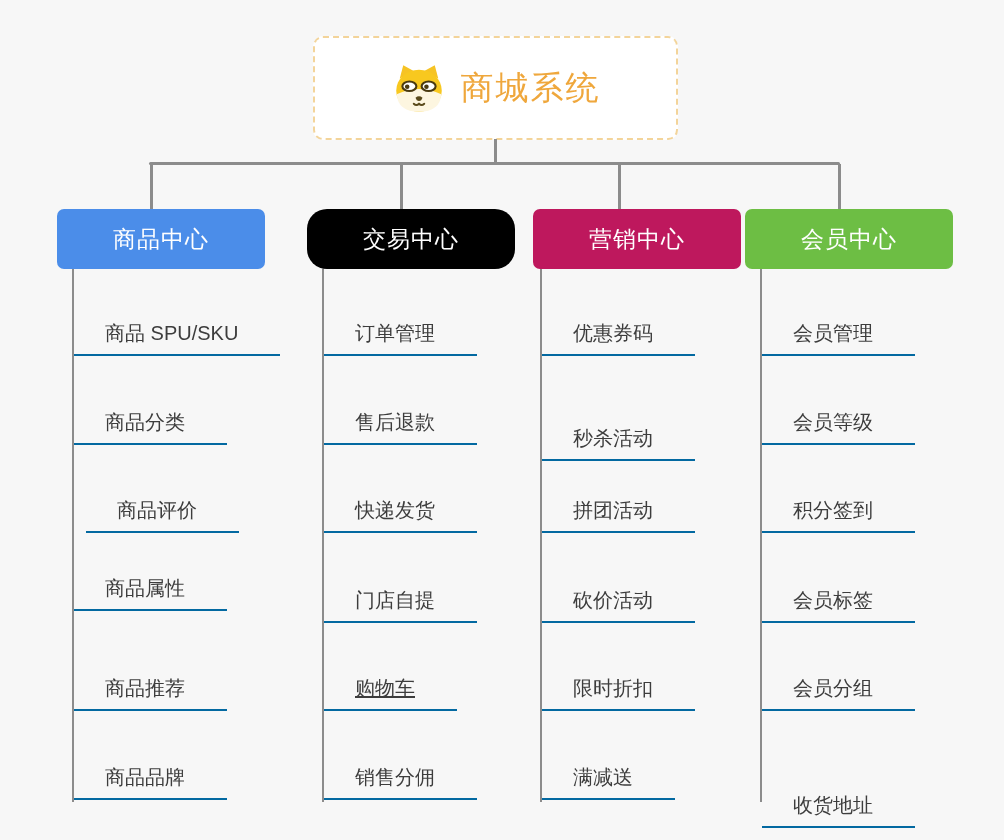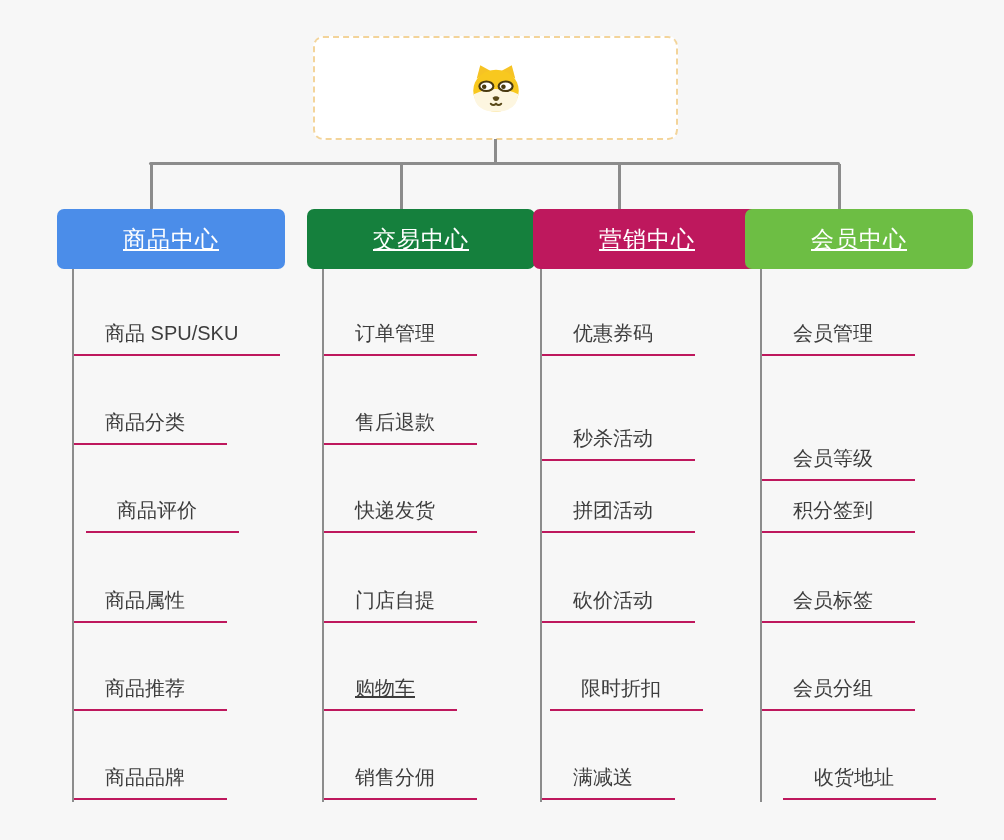--- a/index.html
+++ b/index.html
@@ -33,104 +33,104 @@
   }
   .dog-icon{width:56px;height:52px;flex:0 0 auto;}
   
   .connector{position:absolute;background:#8c8c8c;}
   .root-stem{left:494px;top:139px;width:3px;height:26px;}
   .bus{left:149px;top:162px;width:691px;height:3px;border-radius:2px;}
   .branch-stem{top:164px;width:3px;height:45px;}
   
   .branch-box{
     position:absolute;
-    top:209px;height:60px;width:228px;
+    top:209px;height:60px;width:208px;
     border-radius:7px;
     display:flex;align-items:center;justify-content:center;
     color:#ffffff;
     font-size:23px;
     letter-spacing:1px;
     cursor:default;
-    text-decoration:underline;
   }
   
   .branch-column{
     position:absolute;
     top:269px;height:533px;
     border-left:2px solid #8c8c8c;
   }
   .leaf-item{
     position:absolute;
     left:0;
     white-space:nowrap;
     font-size:20px;
     line-height:26px;
     color:#3d3d3d;
     padding:0 42px 8px 31px;
-    border-bottom:2px solid #be185d;
+    border-bottom:2px solid #0369a1;
   }
 </style>
 </head>
 <body>
 
 <div class="canvas">
 
   <div class="root-node">
     <svg class="dog-icon" viewBox="0 0 64 58" xmlns="http://www.w3.org/2000/svg">
       <path d="M10 18 L14 3 L27 10 Z" fill="#f6c324"></path>
       <path d="M54 18 L50 3 L37 10 Z" fill="#f6c324"></path>
       <ellipse cx="32" cy="32" rx="26" ry="24" fill="#f8c81f"></ellipse>
       <path d="M6.5 36 Q32 24 57.5 36 Q56 56 32 56 Q8 56 6.5 36 Z" fill="#fdf6e0"></path>
       <ellipse cx="21" cy="27" rx="8" ry="5.5" fill="#ffffff" stroke="#4a3a10" stroke-width="2.4"></ellipse>
       <ellipse cx="43" cy="27" rx="8" ry="5.5" fill="#ffffff" stroke="#4a3a10" stroke-width="2.4"></ellipse>
       <circle cx="18.5" cy="27.5" r="2.6" fill="#4a3a10"></circle>
       <circle cx="40.5" cy="27.5" r="2.6" fill="#4a3a10"></circle>
       <path d="M28 40 Q32 37 36 40 L34.5 43 Q32 44.5 29.5 43 Z" fill="#5a4a1a"></path>
       <path d="M26 47 Q29 50 32 47 Q35 50 38 47" fill="none" stroke="#5a4a1a" stroke-width="2.2" stroke-linecap="round"></path>
     </svg>
+    <span class="root-title">商城系统</span>
   </div>
 
   <div class="connector root-stem"></div>
   <div class="connector bus"></div>
 
   <div id="branches">
       <div class="connector branch-stem" style="left: 149.5px;"></div>
       <div class="branch-box" style="left: 57px; background: rgb(75, 141, 233);">商品中心</div>
       <div class="branch-column" style="left: 72px;">
         <div class="leaf-item" style="top: 51px;">商品 SPU/SKU</div>
         <div class="leaf-item" style="top: 140px;">商品分类</div>
         <div class="leaf-item" style="top: 228px; margin-left: 12px;">商品评价</div>
-        <div class="leaf-item" style="top: 318px;">商品属性</div>
+        <div class="leaf-item" style="top: 306px;">商品属性</div>
         <div class="leaf-item" style="top: 406px;">商品推荐</div>
         <div class="leaf-item" style="top: 495px;">商品品牌</div>
       </div>
       <div class="connector branch-stem" style="left: 399.5px;"></div>
-      <div class="branch-box" style="left: 307px; background: #15803d;">交易中心</div>
+      <div class="branch-box" style="left: 307px; background: #000000; border-radius: 20px;">交易中心</div>
       <div class="branch-column" style="left: 322px;">
         <div class="leaf-item" style="top: 51px;">订单管理</div>
         <div class="leaf-item" style="top: 140px;">售后退款</div>
         <div class="leaf-item" style="top: 228px;">快递发货</div>
         <div class="leaf-item" style="top: 318px;">门店自提</div>
         <div class="leaf-item" style="top: 406px; text-decoration: underline;">购物车</div>
         <div class="leaf-item" style="top: 495px;">销售分佣</div>
       </div>
       <div class="connector branch-stem" style="left: 617.5px;"></div>
       <div class="branch-box" style="left: 533px; background: #be185d;">营销中心</div>
       <div class="branch-column" style="left: 540px;">
         <div class="leaf-item" style="top: 51px;">优惠券码</div>
         <div class="leaf-item" style="top: 156px;">秒杀活动</div>
         <div class="leaf-item" style="top: 228px;">拼团活动</div>
         <div class="leaf-item" style="top: 318px;">砍价活动</div>
-        <div class="leaf-item" style="top: 406px; margin-left: 8px;">限时折扣</div>
+        <div class="leaf-item" style="top: 406px;">限时折扣</div>
         <div class="leaf-item" style="top: 495px;">满减送</div>
       </div>
       <div class="connector branch-stem" style="left: 837.5px;"></div>
       <div class="branch-box" style="left: 745px; background: rgb(109, 190, 68);">会员中心</div>
       <div class="branch-column" style="left: 760px;">
         <div class="leaf-item" style="top: 51px;">会员管理</div>
-        <div class="leaf-item" style="top: 140px; margin-top: 36px;">会员等级</div>
+        <div class="leaf-item" style="top: 140px;">会员等级</div>
         <div class="leaf-item" style="top: 228px;">积分签到</div>
         <div class="leaf-item" style="top: 318px;">会员标签</div>
         <div class="leaf-item" style="top: 406px;">会员分组</div>
-        <div class="leaf-item" style="top: 495px; margin-left: 21px;">收货地址</div>
+        <div class="leaf-item" style="top: 523px;">收货地址</div>
       </div>
     </div>
 </div>
 
 </body></html>

